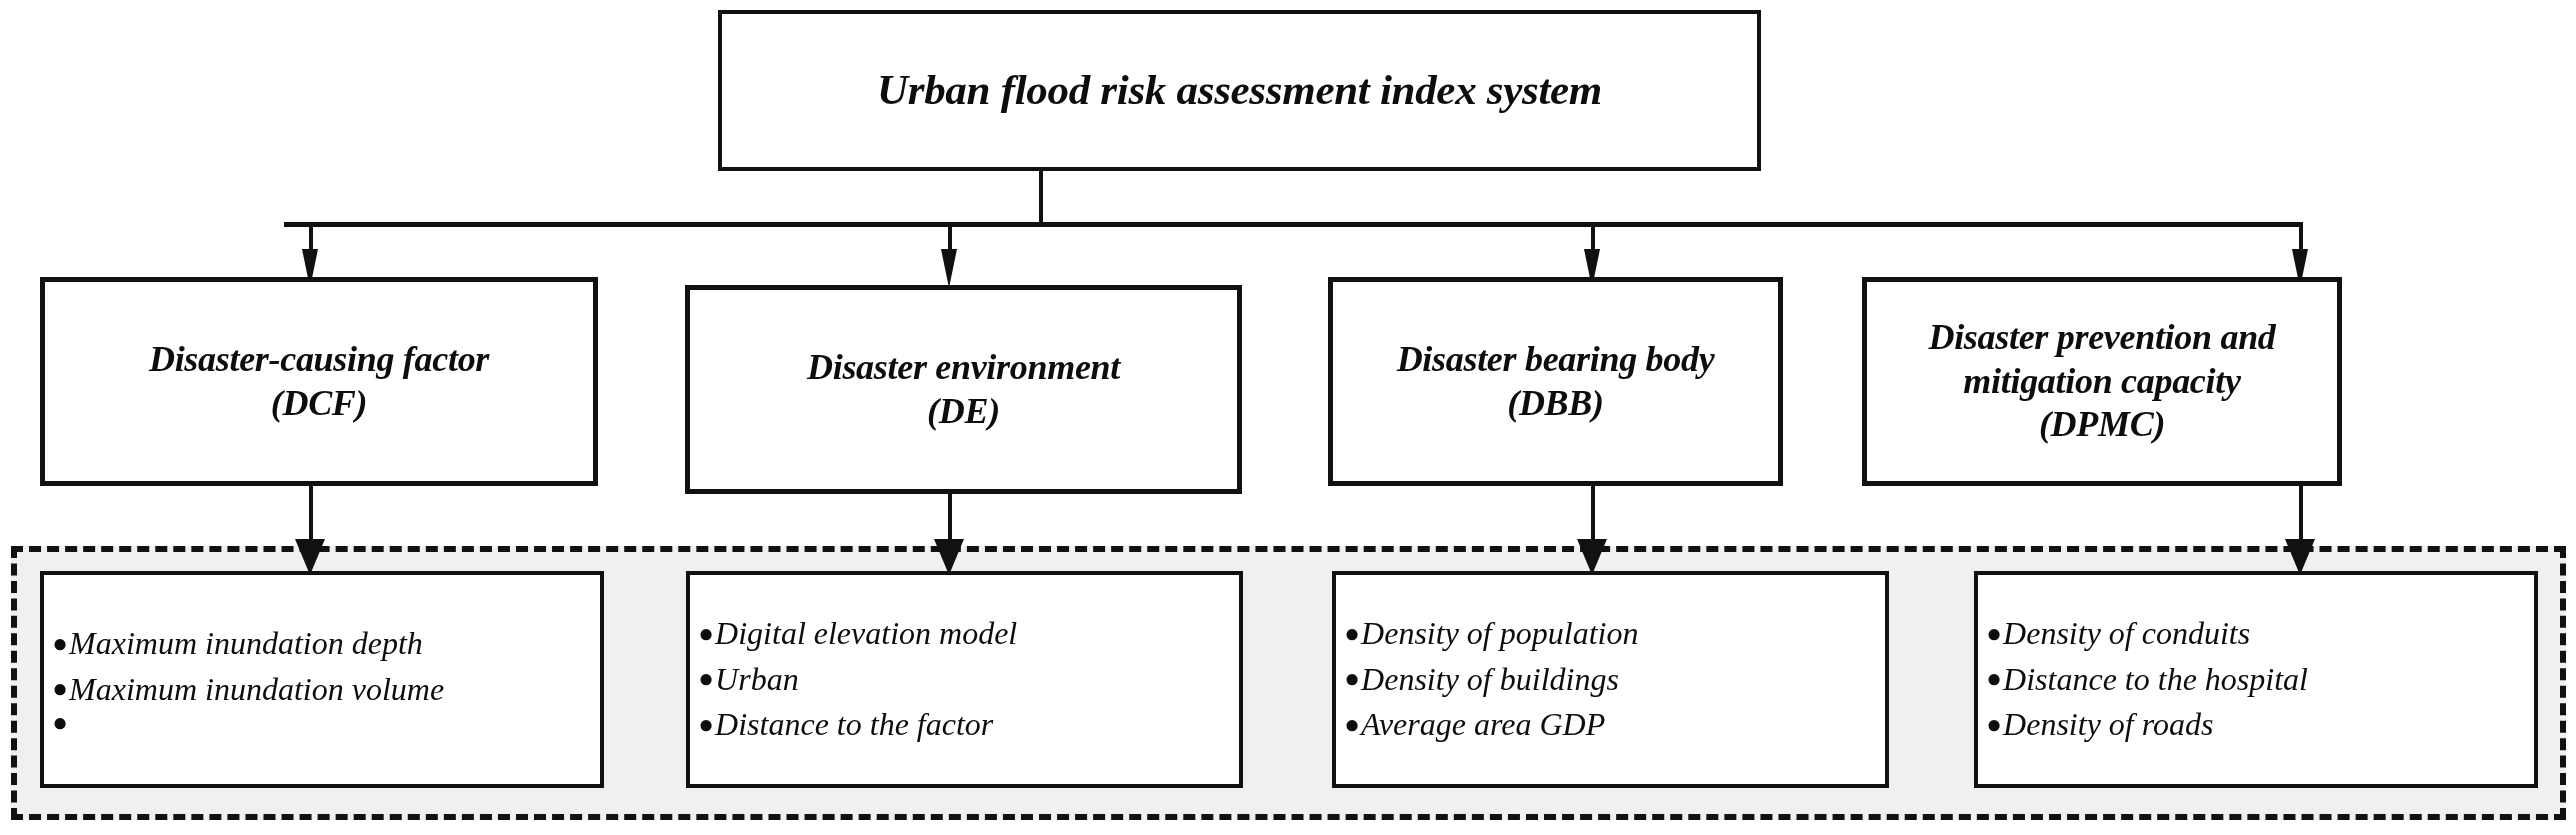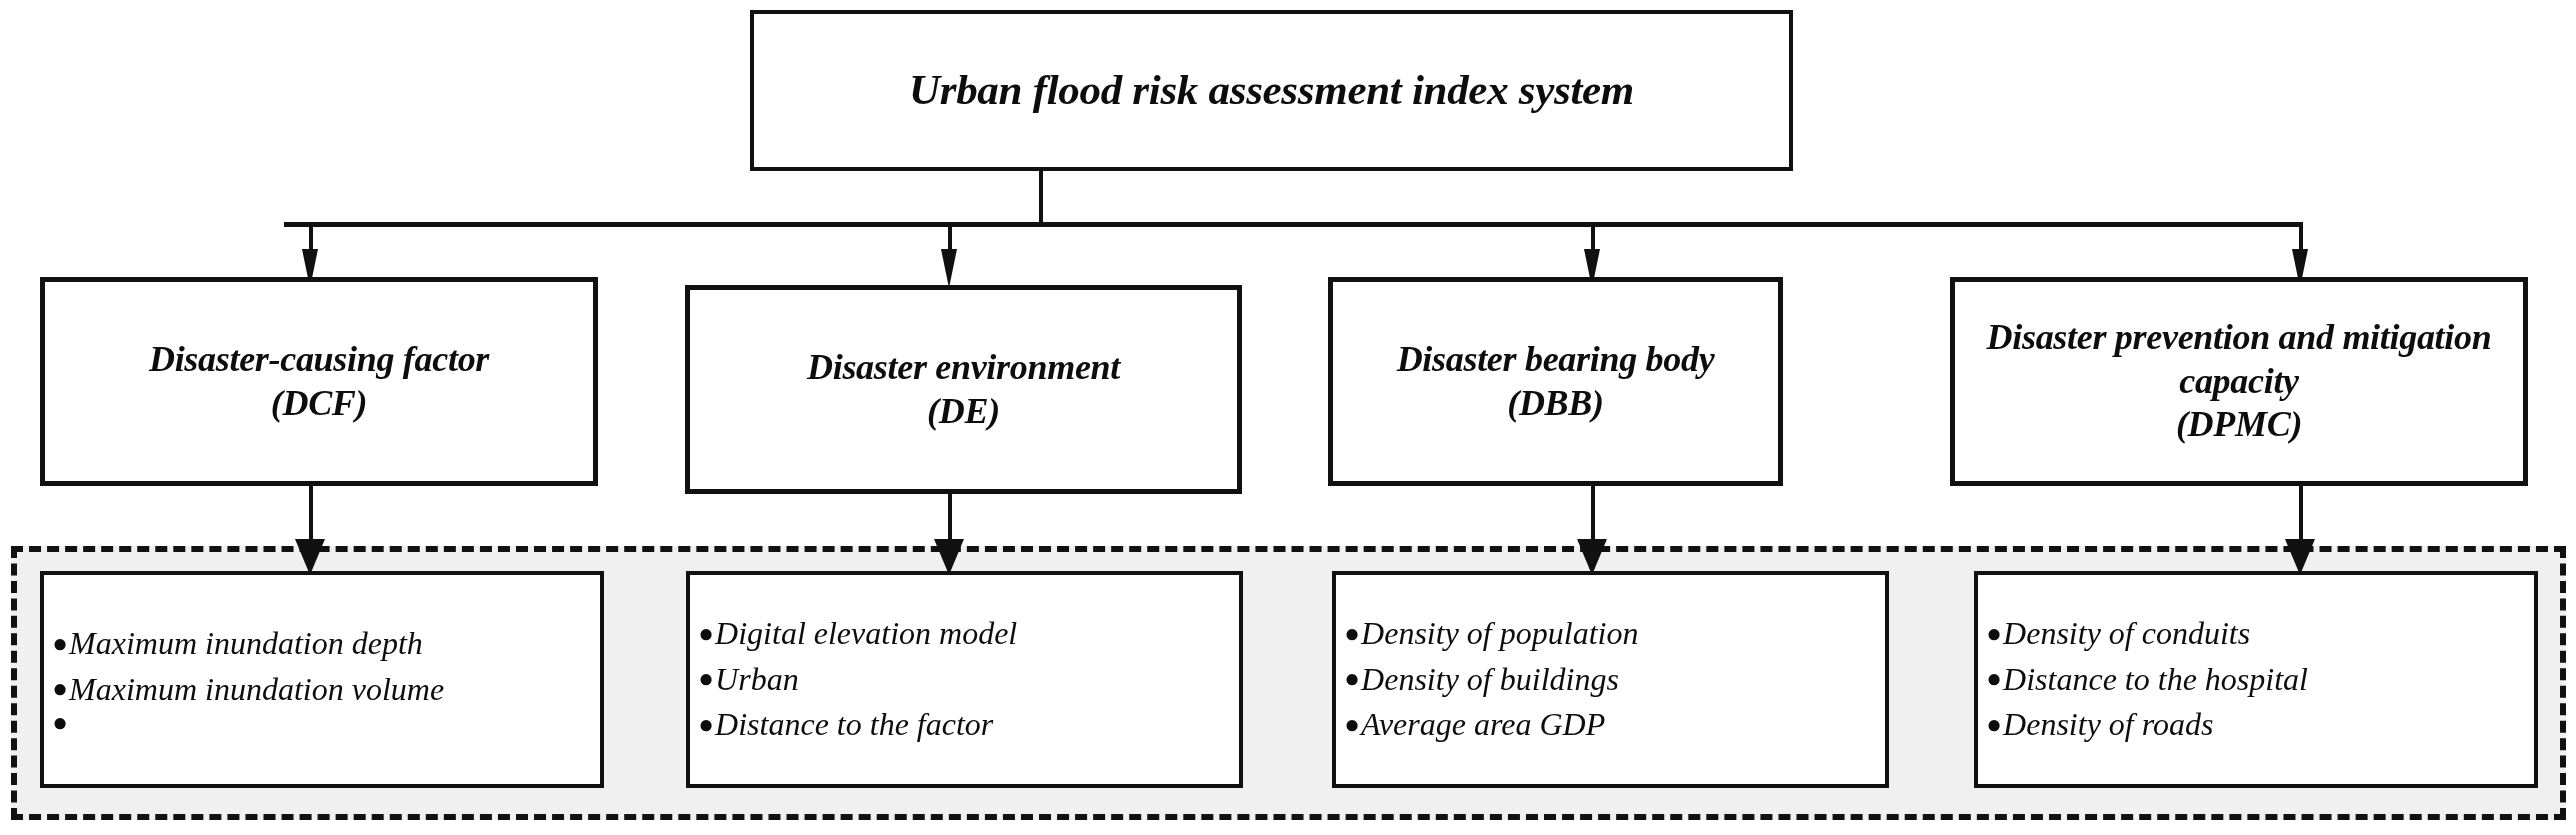--- a/index.html
+++ b/index.html
@@ -31,39 +31,39 @@
   .node .label {
     font-style: italic;
     font-weight: bold;
     color: #0d0d0d;
     line-height: 1.22;
     letter-spacing: -0.3px;
   }
 
   
   #root-node {
-    left: 750px;
+    left: 718px;
     top: 10px;
     width: 1043px;
     height: 161px;
     border-width: 4.7px;
   }
   #root-node .label { font-size: 43px; }
 
   
   .cat-node {
     top: 277px;
     height: 209px;
     border-width: 5.3px;
   }
   .cat-node .label { font-size: 36px; }
   #cat-0 { left: 40px;   width: 558px; }
   #cat-1 { left: 685px; width: 557px; margin-top: 8px; }
   #cat-2 { left: 1328px; width: 455px; }
-  #cat-3 { left: 1950px; width: 578px; }
+  #cat-3 { left: 1862px; width: 480px; }
 
   
   #dashed-container {
     position: absolute;
     left: 10.6px;
     top: 546px;
     width: 2555px;
     height: 274px;
     box-sizing: border-box;
     border: 6.4px dashed #111111;

